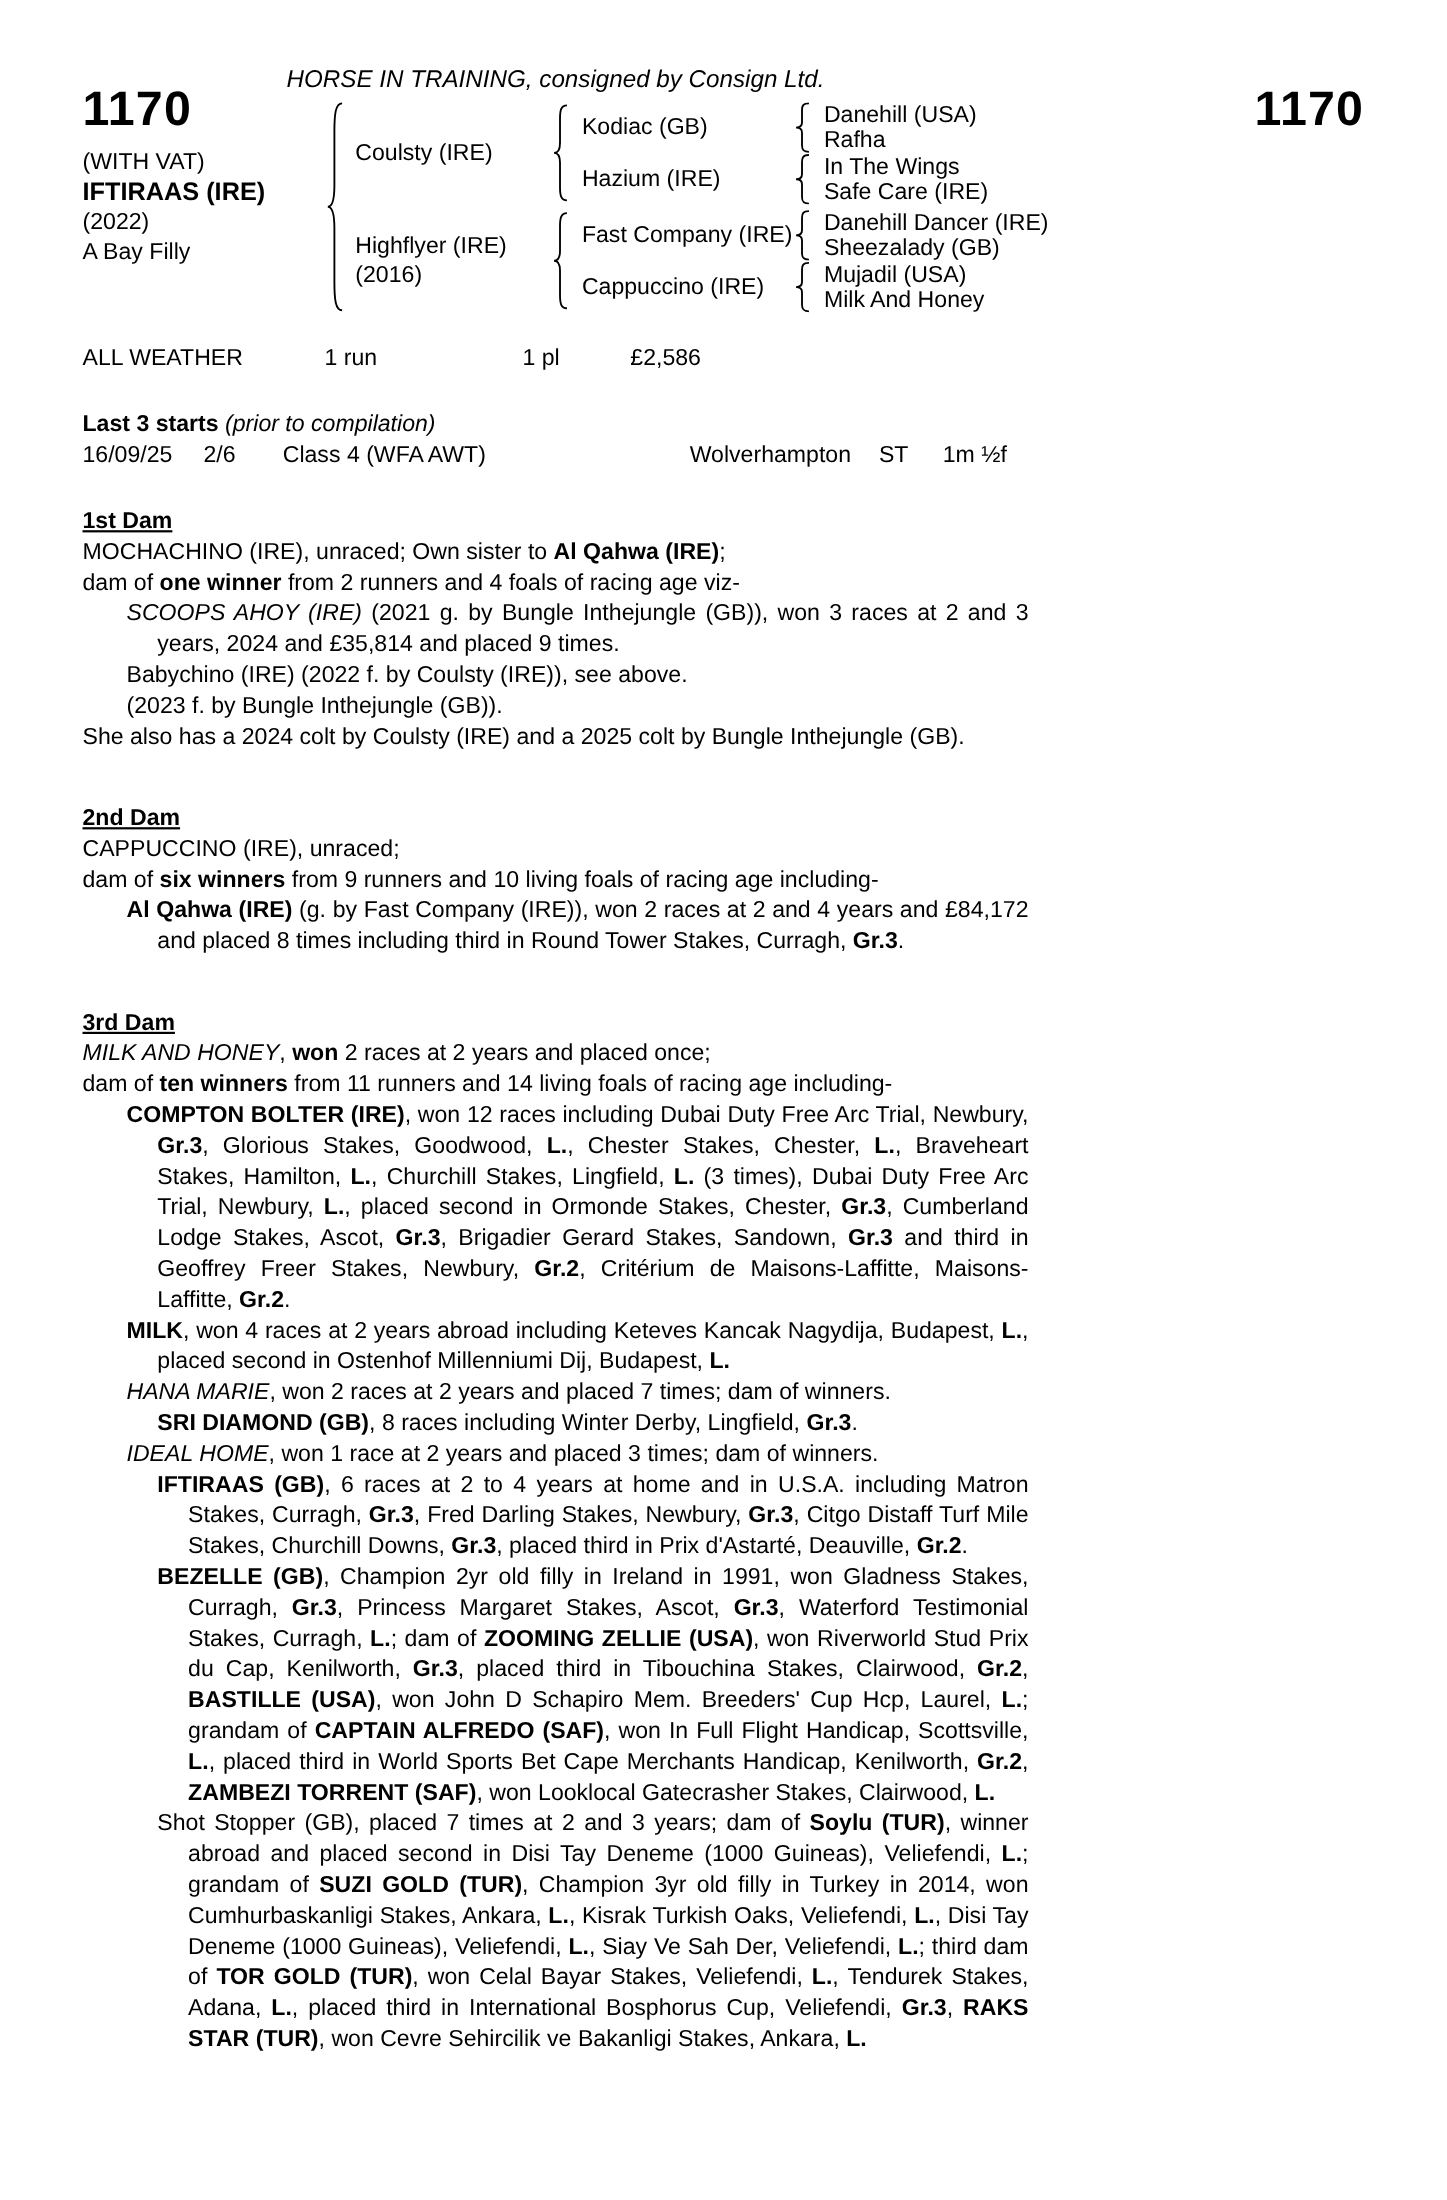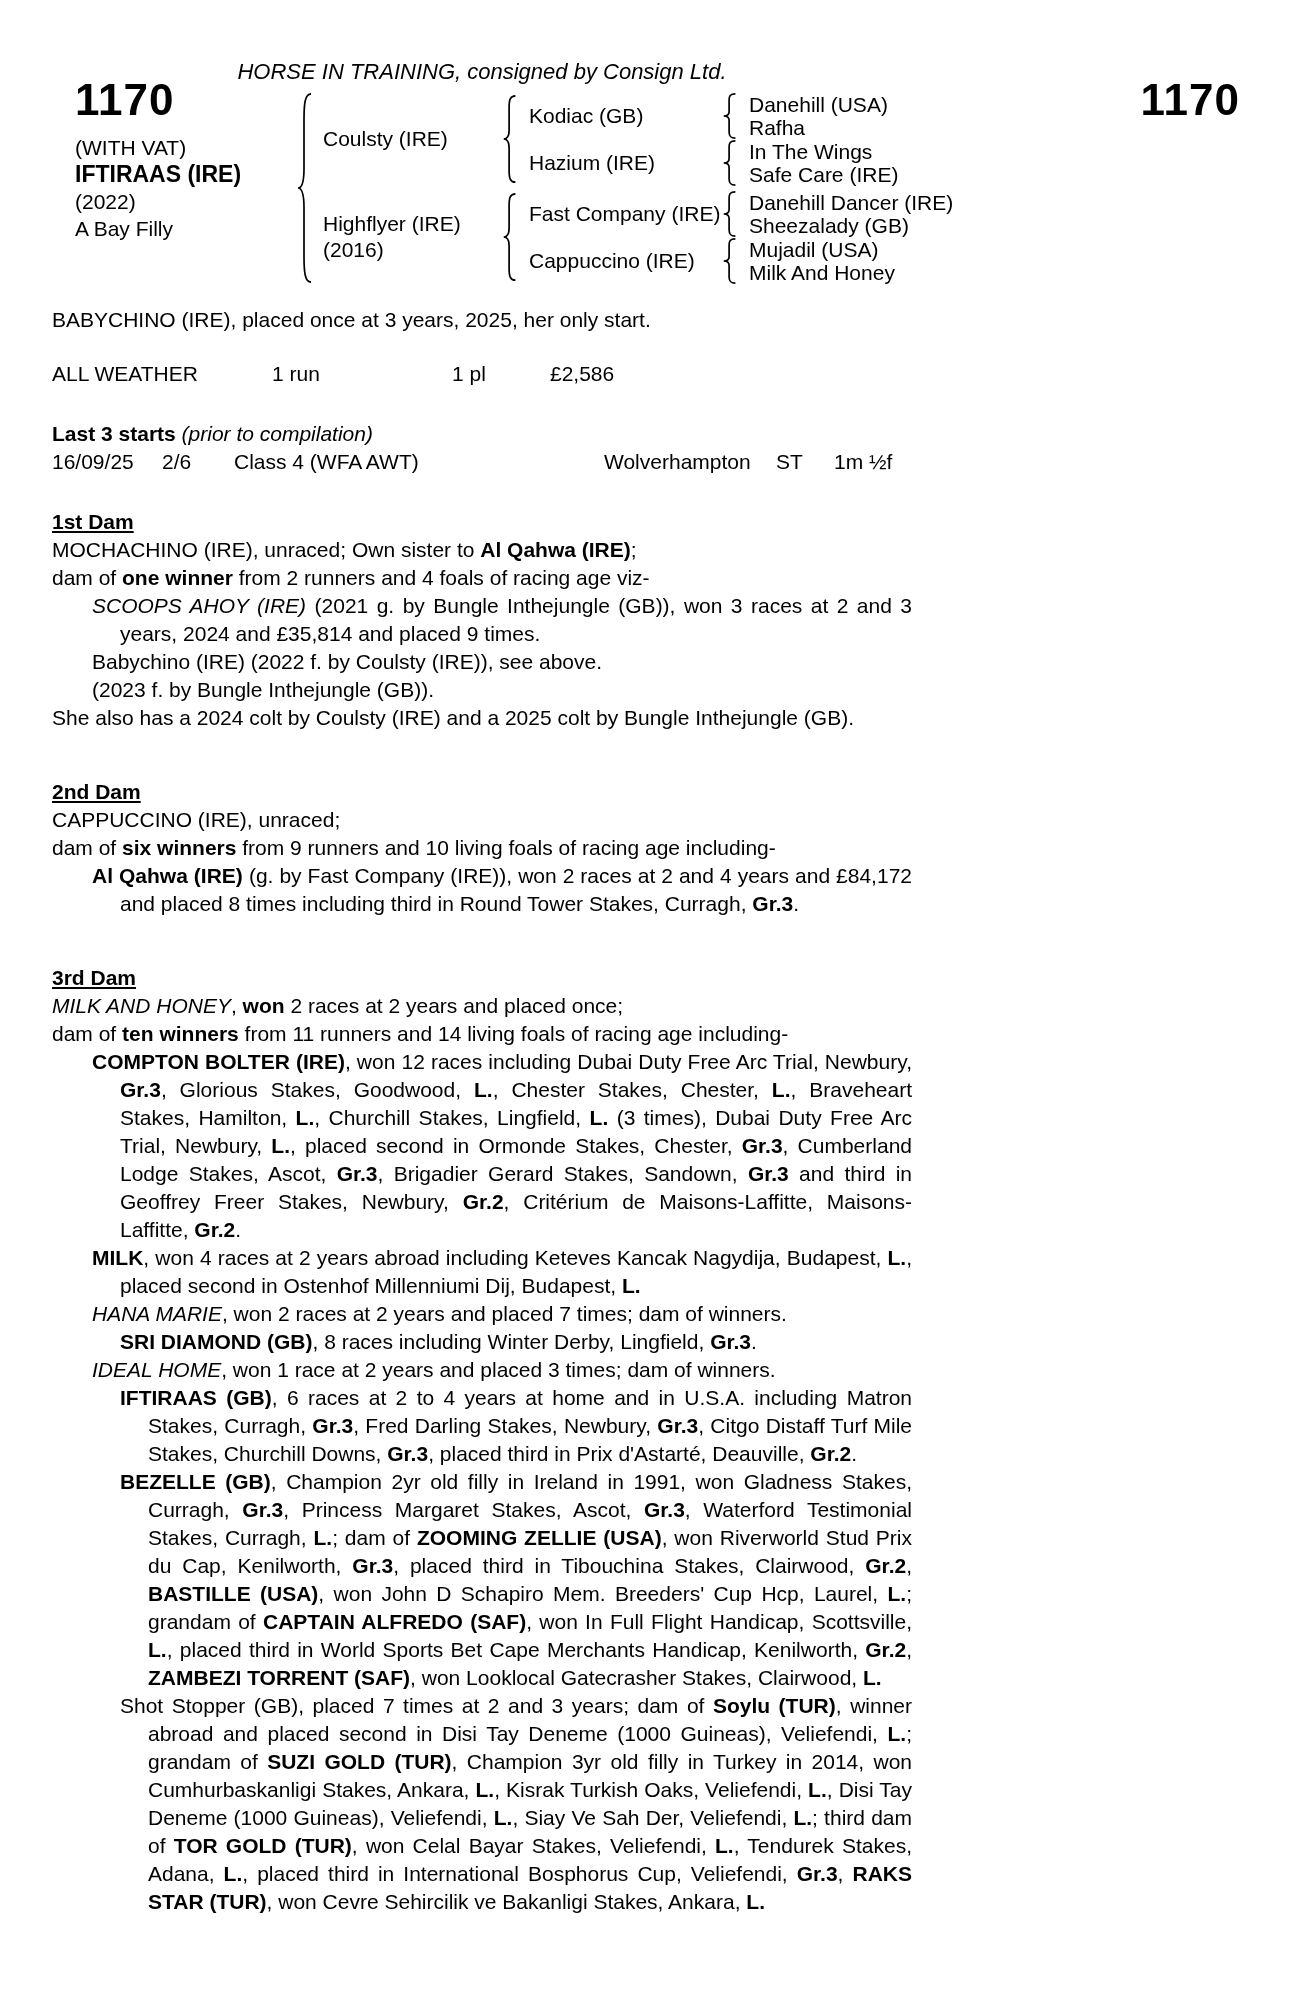--- a/index.html
+++ b/index.html
@@ -2,21 +2,21 @@
 <html><head>
 <meta charset="utf-8">
 <style>
   html,body{margin:0;padding:0;}
   body{
     width:1315px;height:2000px;background:#ffffff;color:#000;
     font-family:"Liberation Sans","DejaVu Sans",sans-serif;
     font-size:21px;line-height:28px;overflow:hidden;
   }
   .page{position:relative;width:1315px;height:2000px;}
-  .col{margin-left:52px;width:860px;}
+  .col{margin-left:75px;width:860px;}
   .b{font-weight:bold;}
   .i{font-style:italic;}
 
   
   .consignor{padding-top:58px;text-align:center;font-style:italic;font-size:22px;}
   .lot{position:absolute;top:78px;font-weight:bold;font-size:44px;line-height:44px;letter-spacing:1px;}
   .lot-left{left:75px;}
   .lot-right{right:75px;}
   .stand-line{margin-top:14px;font-weight:bold;font-size:23px;}
 
@@ -141,21 +141,20 @@
                 <div>Milk And Honey</div>
               </div>
             </div>
           </div>
         </div>
 
       </div>
     </div>
   </div>
 
-  <div class="col summary">BABYCHINO (IRE), placed once at 3 years, 2025, her only start.</div>
 
   <div class="col rr-row">
     <div class="r-surface">ALL WEATHER</div>
     <div class="r-runs">1 run</div>
     <div class="r-pl">1 pl</div>
     <div class="r-earn">£2,586</div>
   </div>
 
   <div class="col last-starts">
     <div class="lbl-line"><span class="b">Last 3 starts </span><span class="i">(prior to compilation)</span></div>

